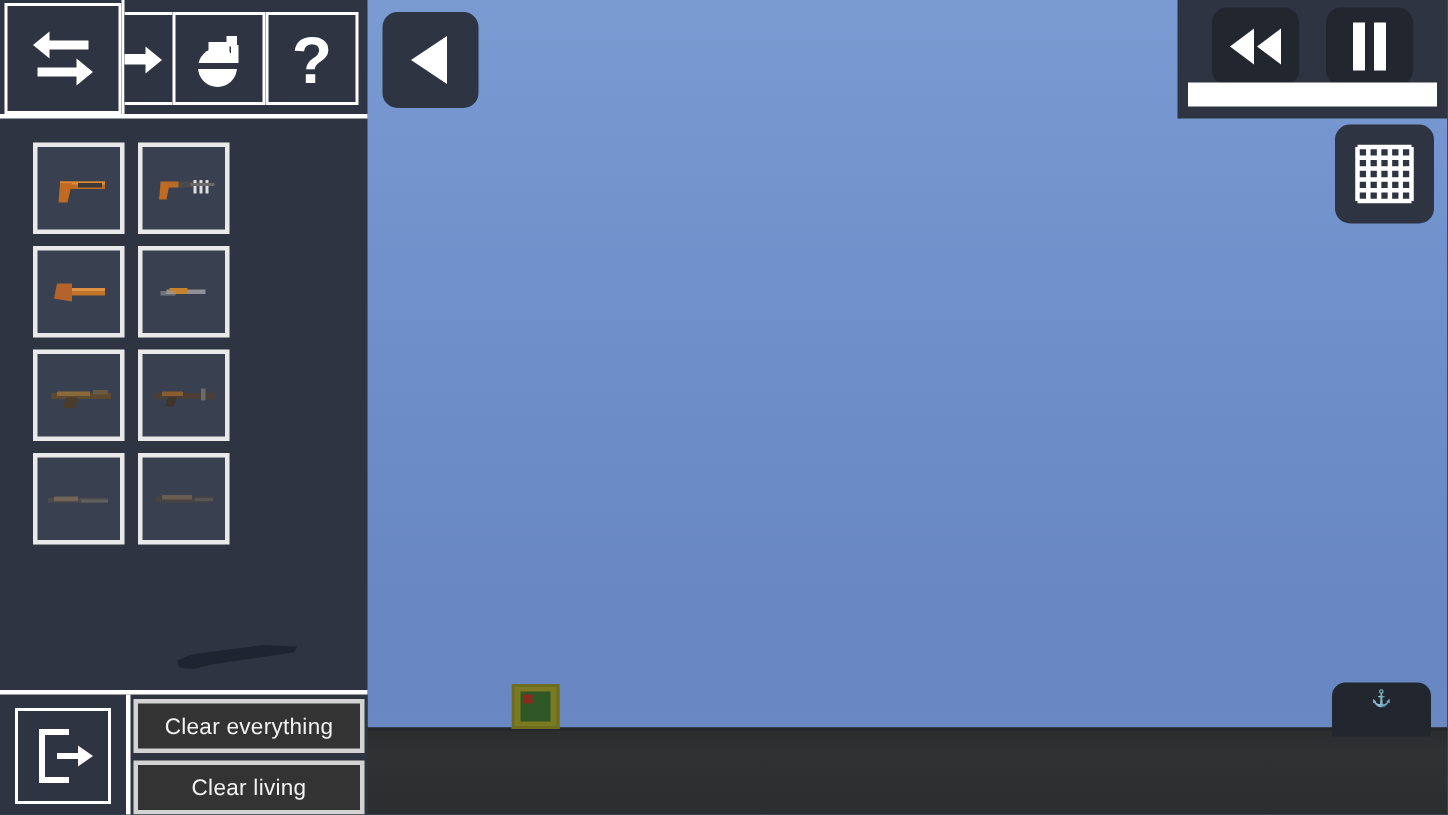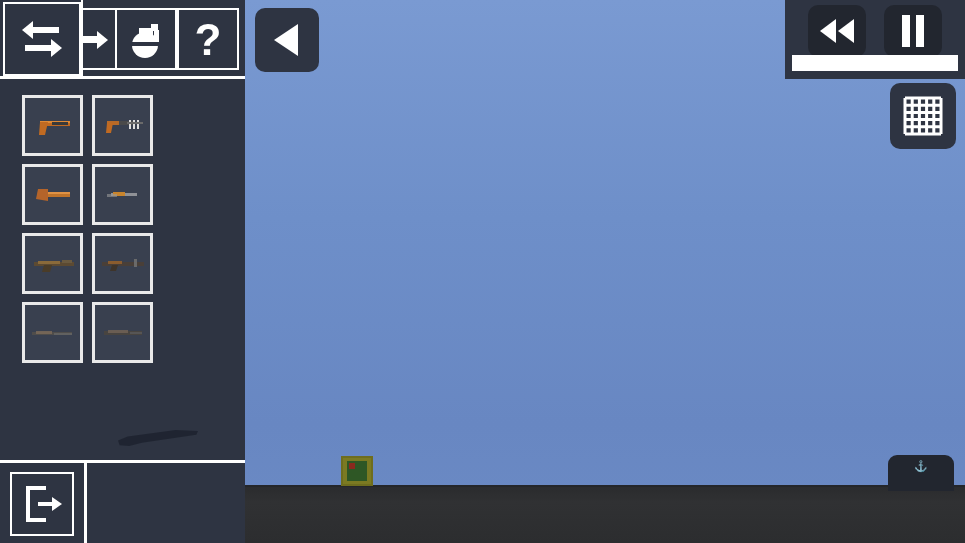--- a/index.html
+++ b/index.html
@@ -357,20 +357,22 @@
             </g>
             <g fill="#ffffff">
               <rect x="18" y="20" width="17" height="4"></rect>
               <polygon points="32,15 32,29 42,22"></polygon>
             </g>
           </svg>
         </span>
       </div>
       <div class="bb-sep"></div>
       <div class="clear-stack">
+        <div class="clear-btn">Clear everything</div>
+        <div class="clear-btn">Clear living</div>
       </div>
     </div>
 
   </div>
 
   <div class="back-btn">
     <span>
       <svg class="icon-svg" width="34" height="36" viewBox="0 0 34 36">
         <polygon points="28,2 28,34 4,18" fill="#ffffff"></polygon>
       </svg>

